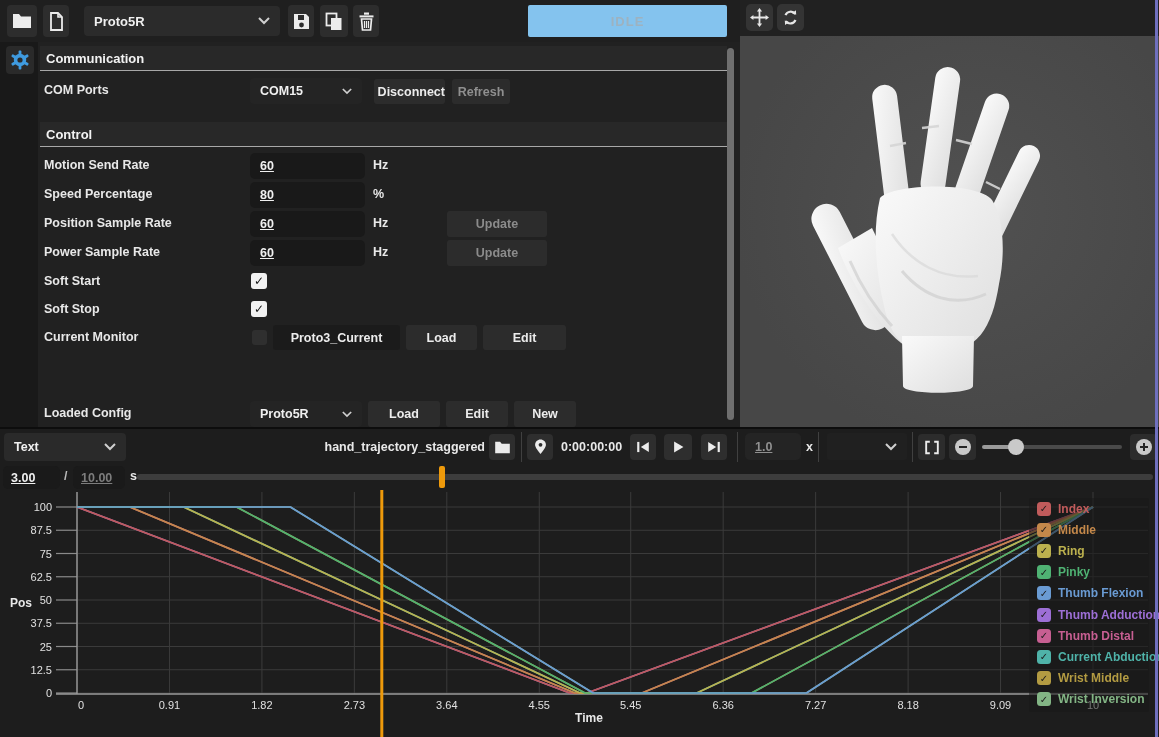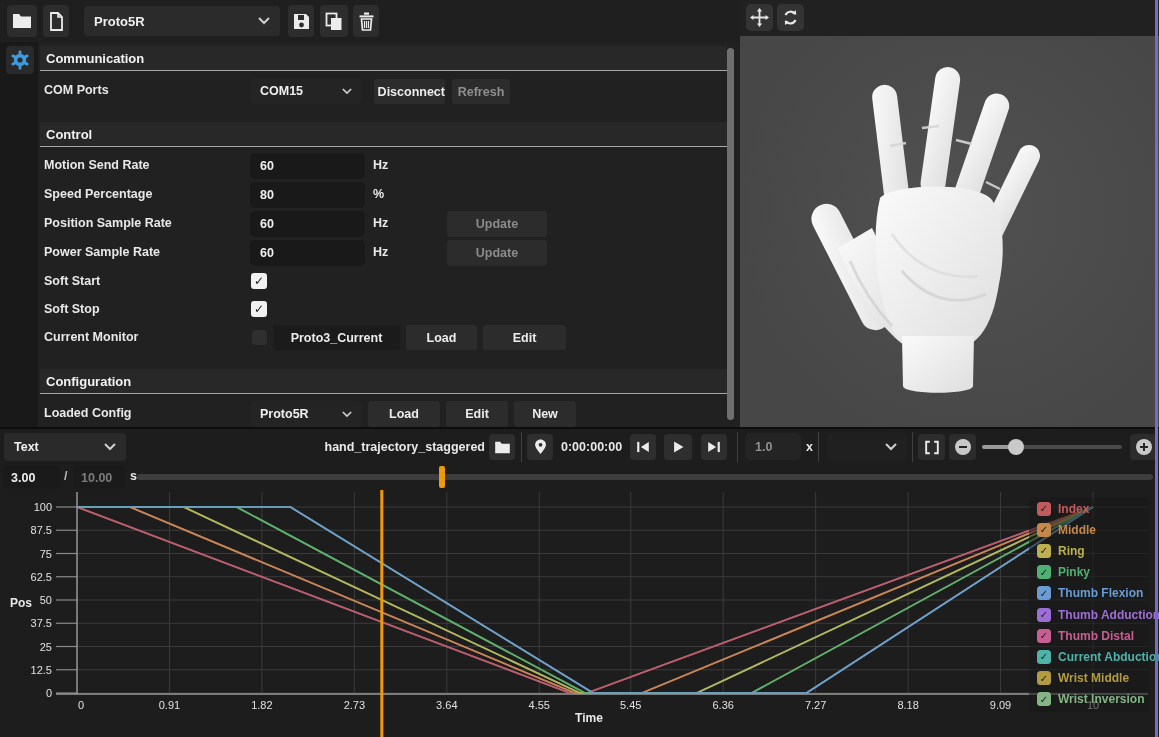--- a/index.html
+++ b/index.html
@@ -6,21 +6,21 @@
   html,body { background:#101010; }
   body { font-family:"Liberation Sans","DejaVu Sans",sans-serif; }
   #app { position:relative; width:1159px; height:737px; background:#1d1d1d; overflow:hidden;padding-left:8px; }
   .abs { position:absolute; }
   .txt { color:#e8e8e8; font-size:12.5px; font-weight:bold; }
   .dim { color:#8d8d8d; }
   .btn { background:#2c2c2c; border-radius:3px; display:flex; align-items:center; justify-content:center;
          color:#ececec; font-size:12.5px; font-weight:bold; }
   .icobtn { background:#2d2d2d; border-radius:4px; display:flex; align-items:center; justify-content:center; }
   .inp { background:#191919; border-radius:5px; color:#f0f0f0; font-size:12.5px; font-weight:bold;
-         display:flex; align-items:center; padding-left:10px; }
+         display:flex; align-items:center; padding-left:10px;text-decoration:underline; }
   .sel { background:#262626; border-radius:4px; color:#f0f0f0; font-size:12.5px; font-weight:bold;
          display:flex; align-items:center; padding:0 10px; justify-content:space-between; }
   .sep { width:1px; background:#404040; }
   .sect { background:#282828; border-bottom:1px solid #a8a8a8; display:flex; align-items:center;
           padding-left:6px; color:#f2f2f2; font-size:13px; font-weight:bold; }
   .cb { width:16px; height:16px; background:#f2f2f2; border-radius:3px; color:#141414;
         font-size:12px; font-weight:bold; display:flex; align-items:center; justify-content:center; }
   .circ { width:16px; height:16px; border-radius:50%; background:#c9c9c9; color:#262626;
           display:flex; align-items:center; justify-content:center; font-size:13px; font-weight:bold; line-height:0; }
   #legend { background:rgba(24,24,24,0.55); border-radius:2px; }
@@ -65,20 +65,23 @@
         <rect x="6" y="6" width="10.5" height="12" fill="#ececec"></rect>
       </svg>
   </div>
   <div class="abs icobtn" style="left:353px;top:5px;width:26px;height:32px;">
     <svg width="17" height="19" viewBox="0 0 17 19">
         <rect x="6" y="0.5" width="5" height="2.2" fill="#ececec"></rect>
         <rect x="1.5" y="3.4" width="14" height="2" fill="#ececec"></rect>
         <path d="M3.5,7 h10 l-1,11 h-8 z" fill="none" stroke="#ececec" stroke-width="1.7"></path>
         <path d="M6.5,9 v7 M8.5,9 v7 M10.5,9 v7" stroke="#ececec" stroke-width="1.2"></path>
       </svg>
+  </div>
+  <div class="abs" style="left:528px;top:5px;width:199px;height:32px;background:#84c3ee;border-radius:2px;display:flex;align-items:center;justify-content:center;">
+    <span style="color:#9db2c0;font-size:13px;font-weight:bold;letter-spacing:1px;">IDLE</span>
   </div>
 
   <div class="abs" style="left:740px;top:0;width:419px;height:36px;background:#212121;"></div>
   <div class="abs icobtn" style="left:746px;top:4px;width:27px;height:27px;background:#343434;border-radius:5px;">
     <svg width="19" height="19" viewBox="0 0 19 19">
       <path d="M9.5,3 v13 M3,9.5 h13" stroke="#e6e6e6" stroke-width="1.8"></path>
       <path d="M9.5,0 l2.6,3.4 h-5.2 z M9.5,19 l2.6,-3.4 h-5.2 z M0,9.5 l3.4,-2.6 v5.2 z M19,9.5 l-3.4,-2.6 v5.2 z" fill="#e6e6e6"></path>
     </svg>
   </div>
   <div class="abs icobtn" style="left:777px;top:4px;width:27px;height:27px;background:#343434;border-radius:5px;">
@@ -195,23 +198,20 @@
     <div class="abs btn" style="left:273px;top:283px;width:127px;height:25px;background:#1b1b1b;">
       <span>Proto3_Current</span>
     </div>
     <div class="abs btn" style="left:406px;top:283px;width:71px;height:25px;">
       <span>Load</span>
     </div>
     <div class="abs btn" style="left:483px;top:283px;width:83px;height:25px;">
       <span>Edit</span>
     </div>
 
-    <div class="abs sect" style="left:40px;top:327px;width:687px;height:25px;">
-      <span>Configuration</span>
-    </div>
     <div class="abs txt" style="left:44px;top:364px;">Loaded Config</div>
     <div class="abs sel" style="left:250px;top:359px;width:112px;height:26px;background:#242424;">
       <span>Proto5R</span>
       <svg width="10" height="7" viewBox="0 0 12 8">
           <path d="M1,1 L6,6 L11,1" fill="none" stroke="#cfcfcf" stroke-width="2"></path>
         </svg>
     </div>
     <div class="abs btn" style="left:368px;top:359px;width:72px;height:26px;">
       <span>Load</span>
     </div>

